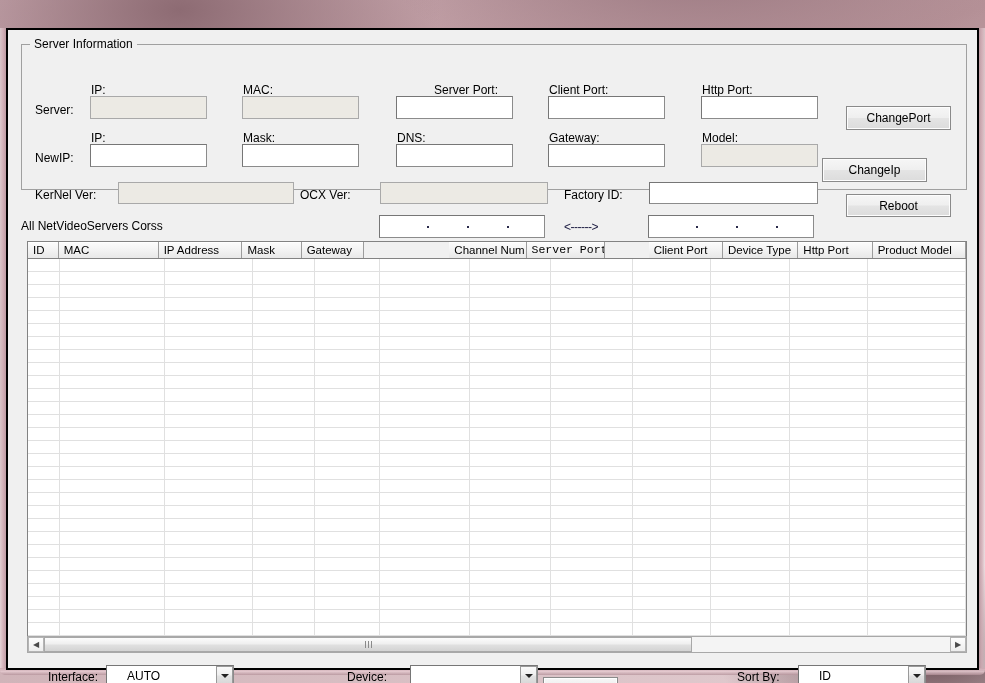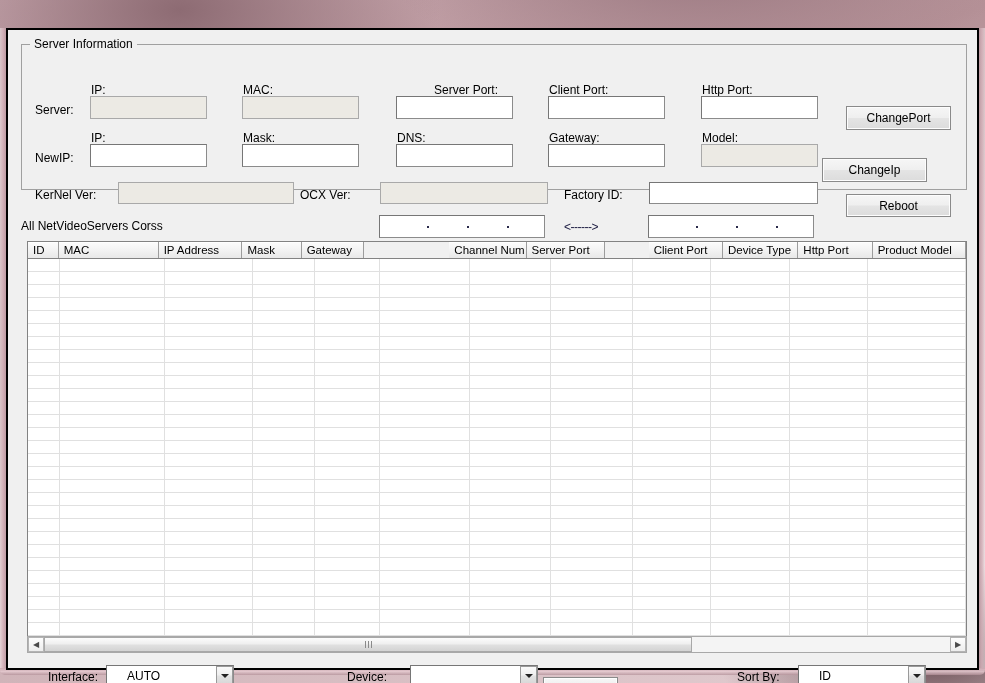--- a/index.html
+++ b/index.html
@@ -290,21 +290,21 @@
 
     <div id="grid">
       <div id="grid-head">
           <div class="hcell" style="width: 32px;">ID</div>
           <div class="hcell" style="width: 105px;">MAC</div>
           <div class="hcell" style="width: 88px;">IP Address</div>
           <div class="hcell" style="width: 62px;">Mask</div>
           <div class="hcell" style="width: 65px;">Gateway</div>
           <div class="hcell" style="width: 90px; margin-top: 24px;">DNS</div>
           <div class="hcell" style="width: 81px;">Channel Num</div>
-          <div class="hcell" style="width: 82px;">Server Port</div>
+          <div class="hcell" style="width: 82px; font-family: Liberation Mono, monospace;">Server Port</div>
           <div class="hcell" style="width: 78px; margin-left: 44px;">Client Port</div>
           <div class="hcell" style="width: 79px;">Device Type</div>
           <div class="hcell" style="width: 78px;">Http Port</div>
           <div class="hcell" style="width: 98px;">Product Model</div>
         </div>
       <div id="grid-body">
           <div class="vline" style="left: 31px;"></div>
           <div class="vline" style="left: 136px;"></div>
           <div class="vline" style="left: 224px;"></div>
           <div class="vline" style="left: 286px;"></div>

